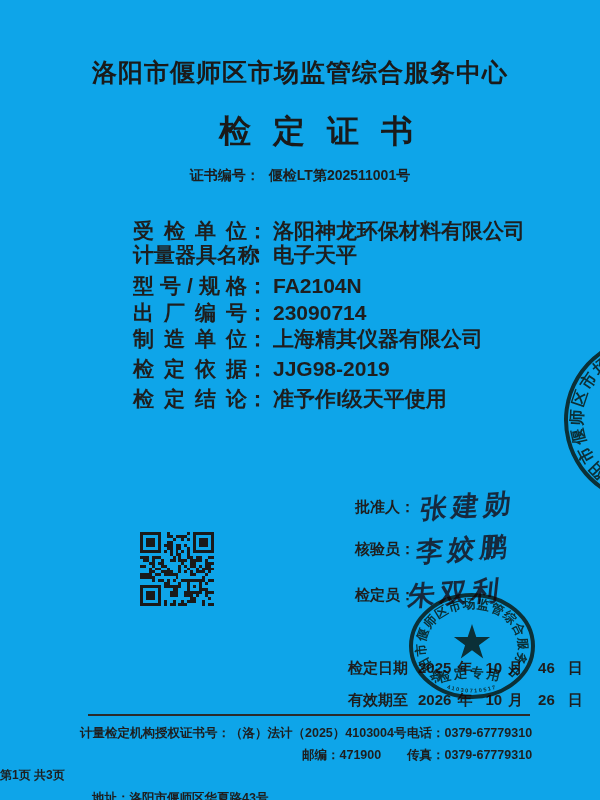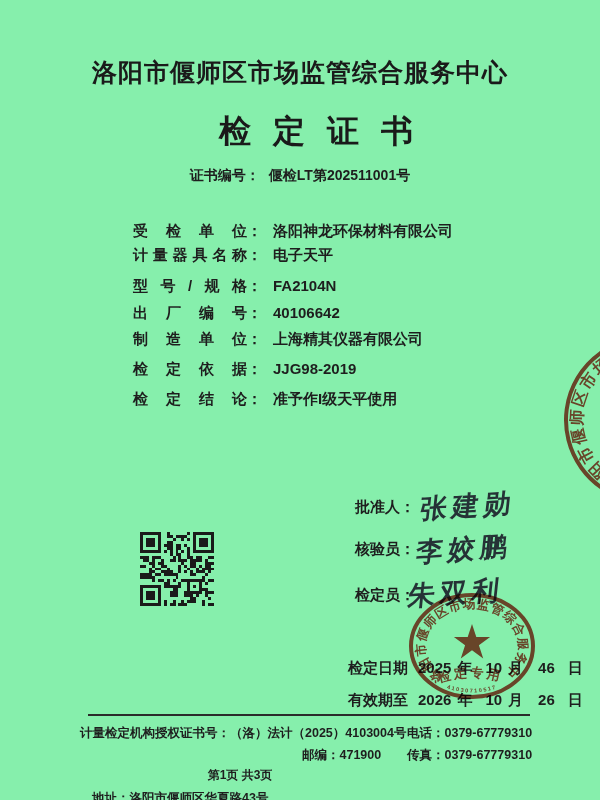--- a/index.html
+++ b/index.html
@@ -1,34 +1,34 @@
 <!DOCTYPE html>
 <html><head>
 <meta charset="utf-8">
 <style>
   html,body{margin:0;padding:0;background:#ffffff;}
   .page{
-    position:relative;width:600px;height:800px;background:#86efac;overflow:hidden;
+    position:relative;width:600px;height:800px;background:#0ea5e9;overflow:hidden;
     font-family:"Liberation Sans","DejaVu Sans",sans-serif;color:#1e1e1e;
   }
   .org-title{
     position:absolute;top:56px;left:0;width:600px;text-align:center;
     font-size:25px;font-weight:700;letter-spacing:1px;color:#1a1a1a;
   }
   .doc-title{
     position:absolute;top:110px;left:16px;width:600px;text-align:center;
     font-size:32px;font-weight:700;letter-spacing:22px;text-indent:22px;color:#1a1a1a;
   }
   .cert-line{
     position:absolute;top:167px;left:0;width:600px;text-align:center;
     font-size:14px;font-weight:700;
   }
   .cert-line .num{margin-left:9px;}
   .fields{position:absolute;left:133px;top:221px;width:430px;}
-  .frow{position:absolute;left:0;font-size:15px;font-weight:700;white-space:nowrap;height:20px;line-height:20px;}
+  .frow{position:absolute;left:0;font-size:21px;font-weight:700;white-space:nowrap;height:20px;line-height:20px;}
   .fr0{top:0px;} .fr1{top:24px;} .fr2{top:55px;} .fr3{top:82px;} .fr4{top:108px;} .fr5{top:138px;} .fr6{top:168px;}
   .flabel{display:inline-block;width:114px;text-align:justify;text-align-last:justify;vertical-align:top;}
   .fcolon{display:inline-block;width:12px;vertical-align:top;}
   .fvalue{position:absolute;left:140px;top:0;white-space:nowrap;}
   .sig-label{position:absolute;font-size:15px;font-weight:700;white-space:nowrap;}
   .sl0{left:355px;top:498px;} .sl1{left:355px;top:540px;} .sl2{left:355px;top:586px;text-align:right;}
   .sig-script{
     position:absolute;font-size:27px;font-weight:600;color:#181826;white-space:nowrap;
     transform:rotate(-4deg) skewX(-10deg);letter-spacing:5px;opacity:.88;
   }
@@ -41,21 +41,21 @@
   .d-year{margin-left:2px;} .d-u1{margin-left:6px;} .d-month{margin-left:13px;}
   .d-u2{margin-left:6px;} .d-day{margin-left:15px;} .d-u3{margin-left:13px;}
   .separator{position:absolute;left:88px;top:714px;width:442px;height:2px;background:#2b2b2b;}
   .footer{position:absolute;left:0;top:0;width:600px;font-size:12.5px;font-weight:700;}
   .f-item{position:absolute;white-space:nowrap;}
   .f-license{left:80px;top:725px;}
   .f-phone{left:407px;top:725px;text-align:right;}
   .f-addr{left:92px;top:790px;}
   .f-zip{left:302px;top:747px;}
   .f-fax{left:407px;top:747px;}
-  .f-page{position:absolute;left:0;top:767px;width:480px;text-align:center;font-size:12px;font-weight:700;}
+  .f-page{position:absolute;left:0;top:767px;width:480px;text-align:left;font-size:12px;font-weight:700;}
   .stamp{position:absolute;mix-blend-mode:multiply;opacity:.92;pointer-events:none;}
   .stamp-main{left:397px;top:583px;width:150px;height:130px;}
   .stamp-side{left:558px;top:330px;width:180px;height:180px;transform:rotate(-14deg);}
   .stamp text{font-family:"Liberation Sans","DejaVu Sans",sans-serif;font-weight:700;}
 </style>
 </head>
 <body>
 
 <div class="page">
 
@@ -74,21 +74,21 @@
     <div class="frow fr1">
       <span class="flabel">计量器具名称</span><span class="fcolon">：</span>
       <span class="fvalue">电子天平</span>
     </div>
     <div class="frow fr2">
       <span class="flabel">型号/规格</span><span class="fcolon">：</span>
       <span class="fvalue">FA2104N</span>
     </div>
     <div class="frow fr3">
       <span class="flabel">出厂编号</span><span class="fcolon">：</span>
-      <span class="fvalue">40106642</span>
+      <span class="fvalue">23090714</span>
     </div>
     <div class="frow fr4">
       <span class="flabel">制造单位</span><span class="fcolon">：</span>
       <span class="fvalue">上海精其仪器有限公司</span>
     </div>
     <div class="frow fr5">
       <span class="flabel">检定依据</span><span class="fcolon">：</span>
       <span class="fvalue">JJG98-2019</span>
     </div>
     <div class="frow fr6">

